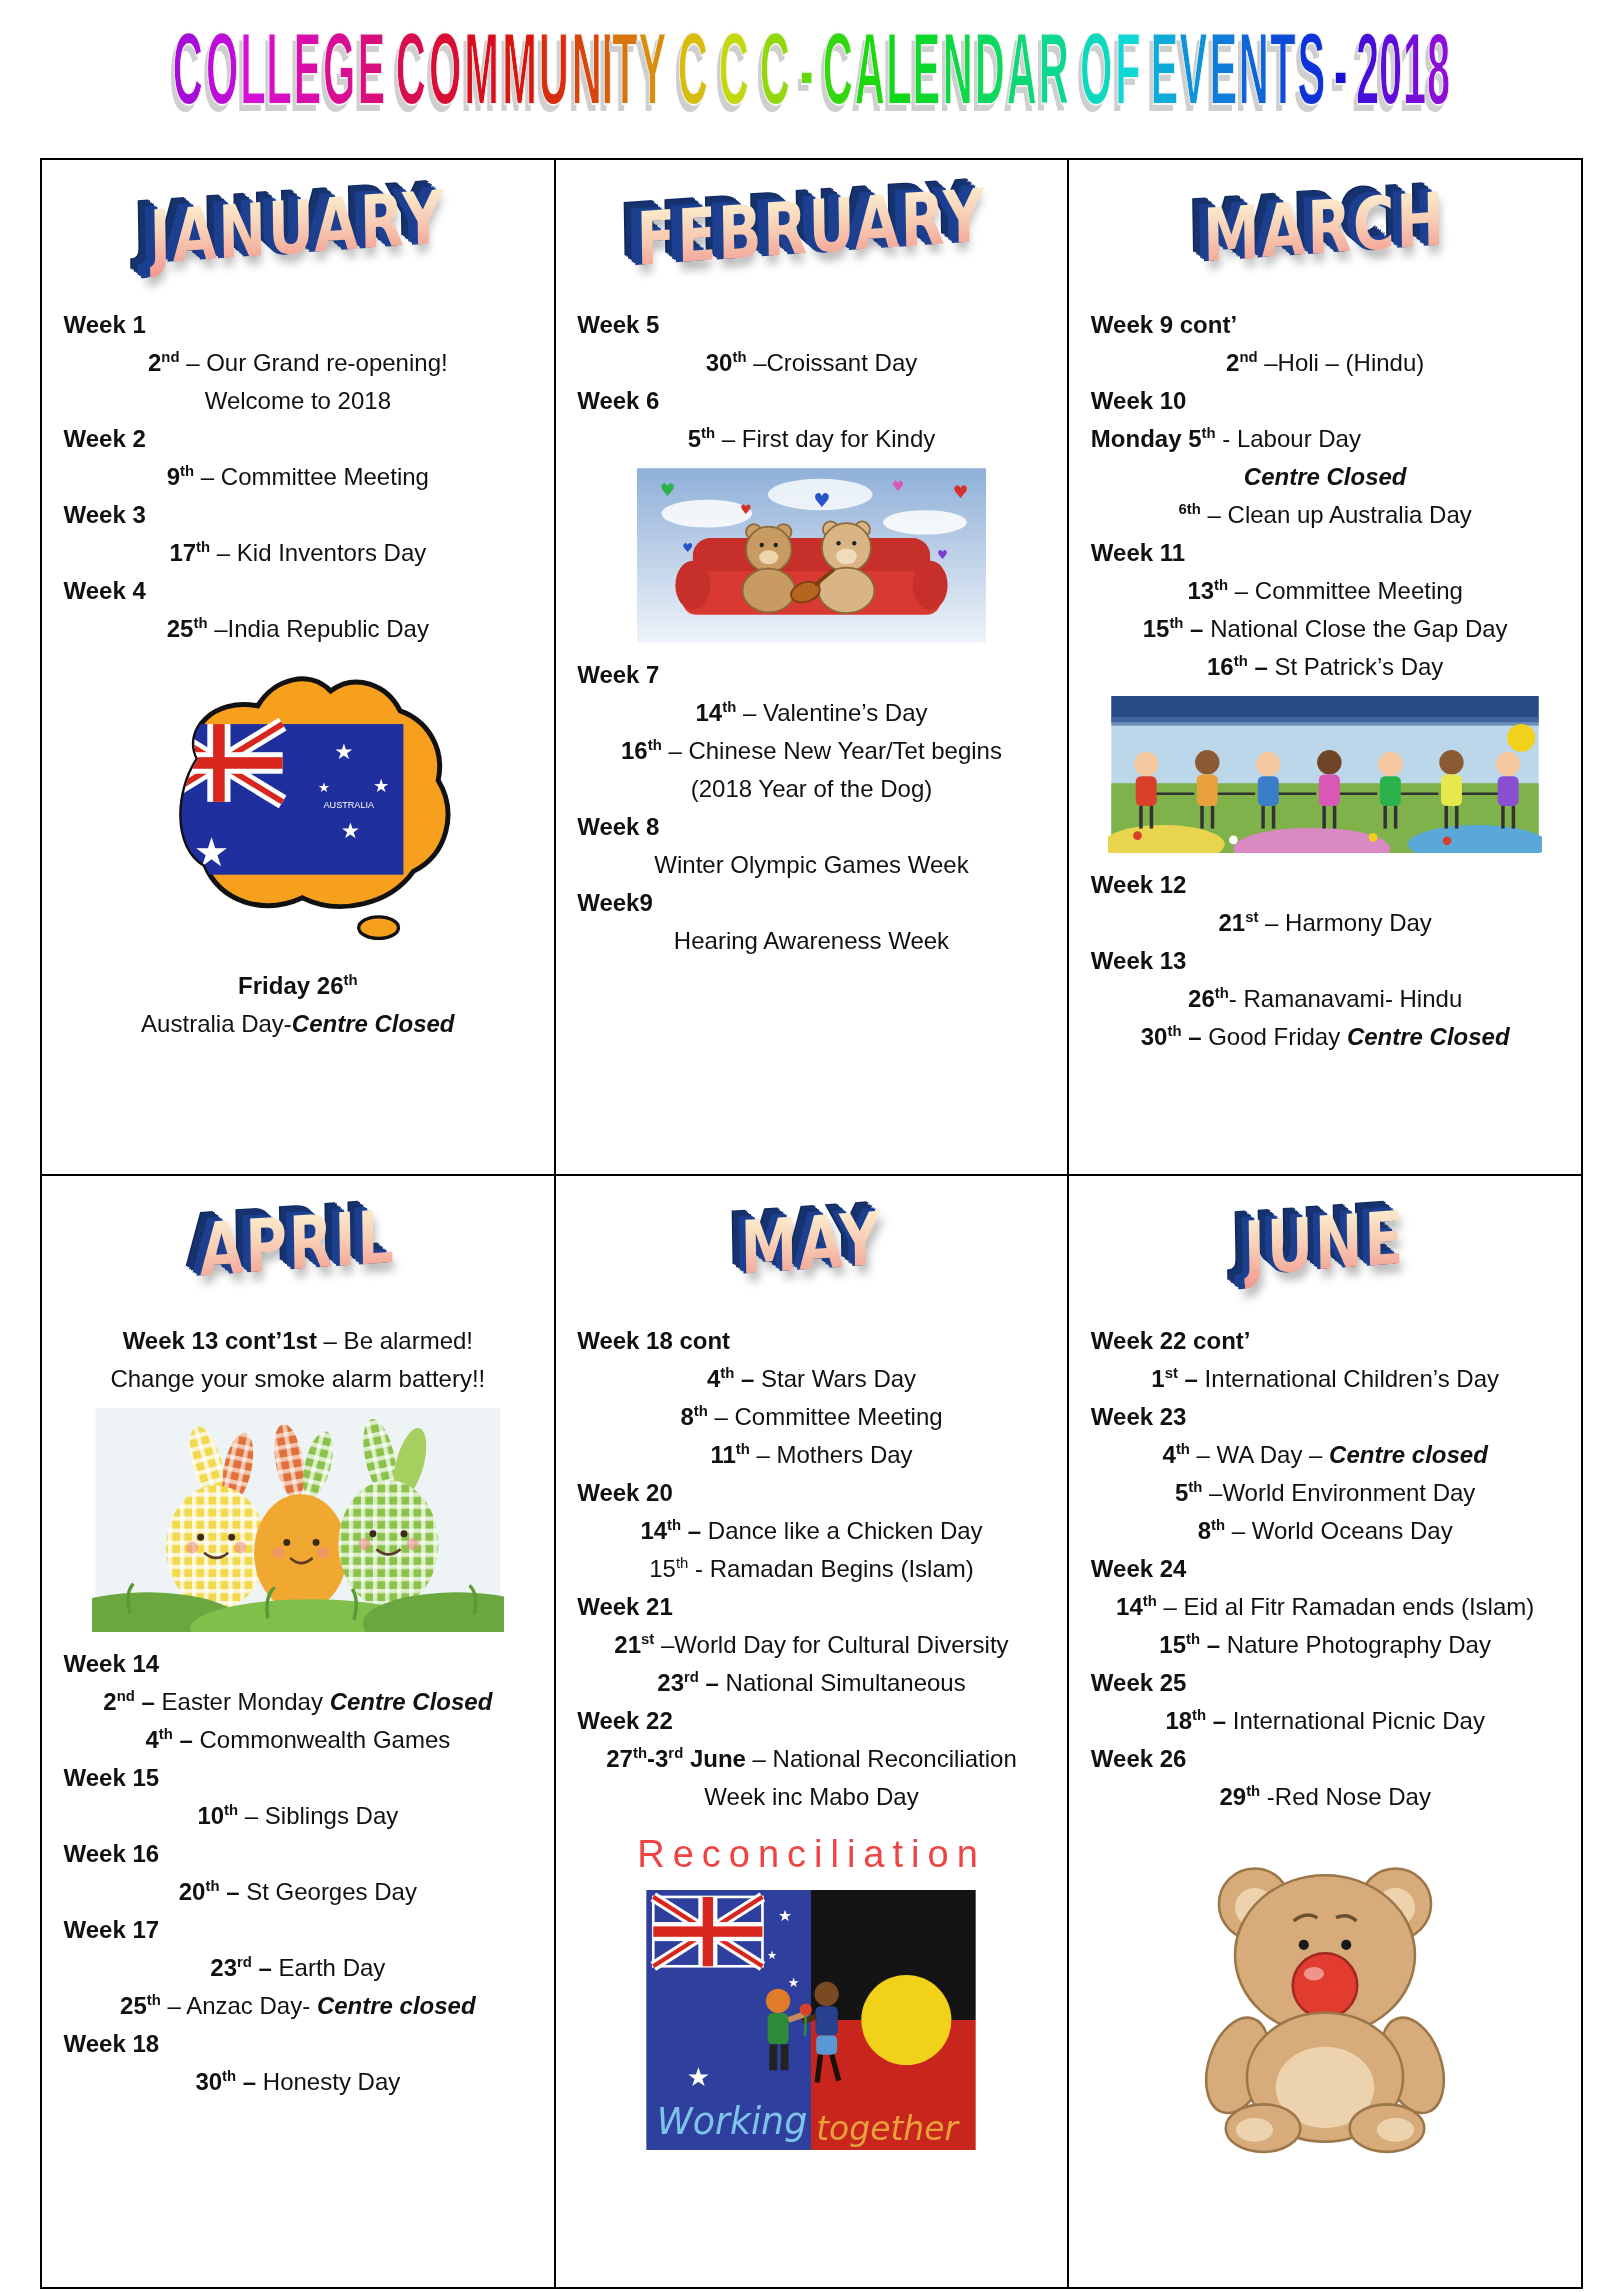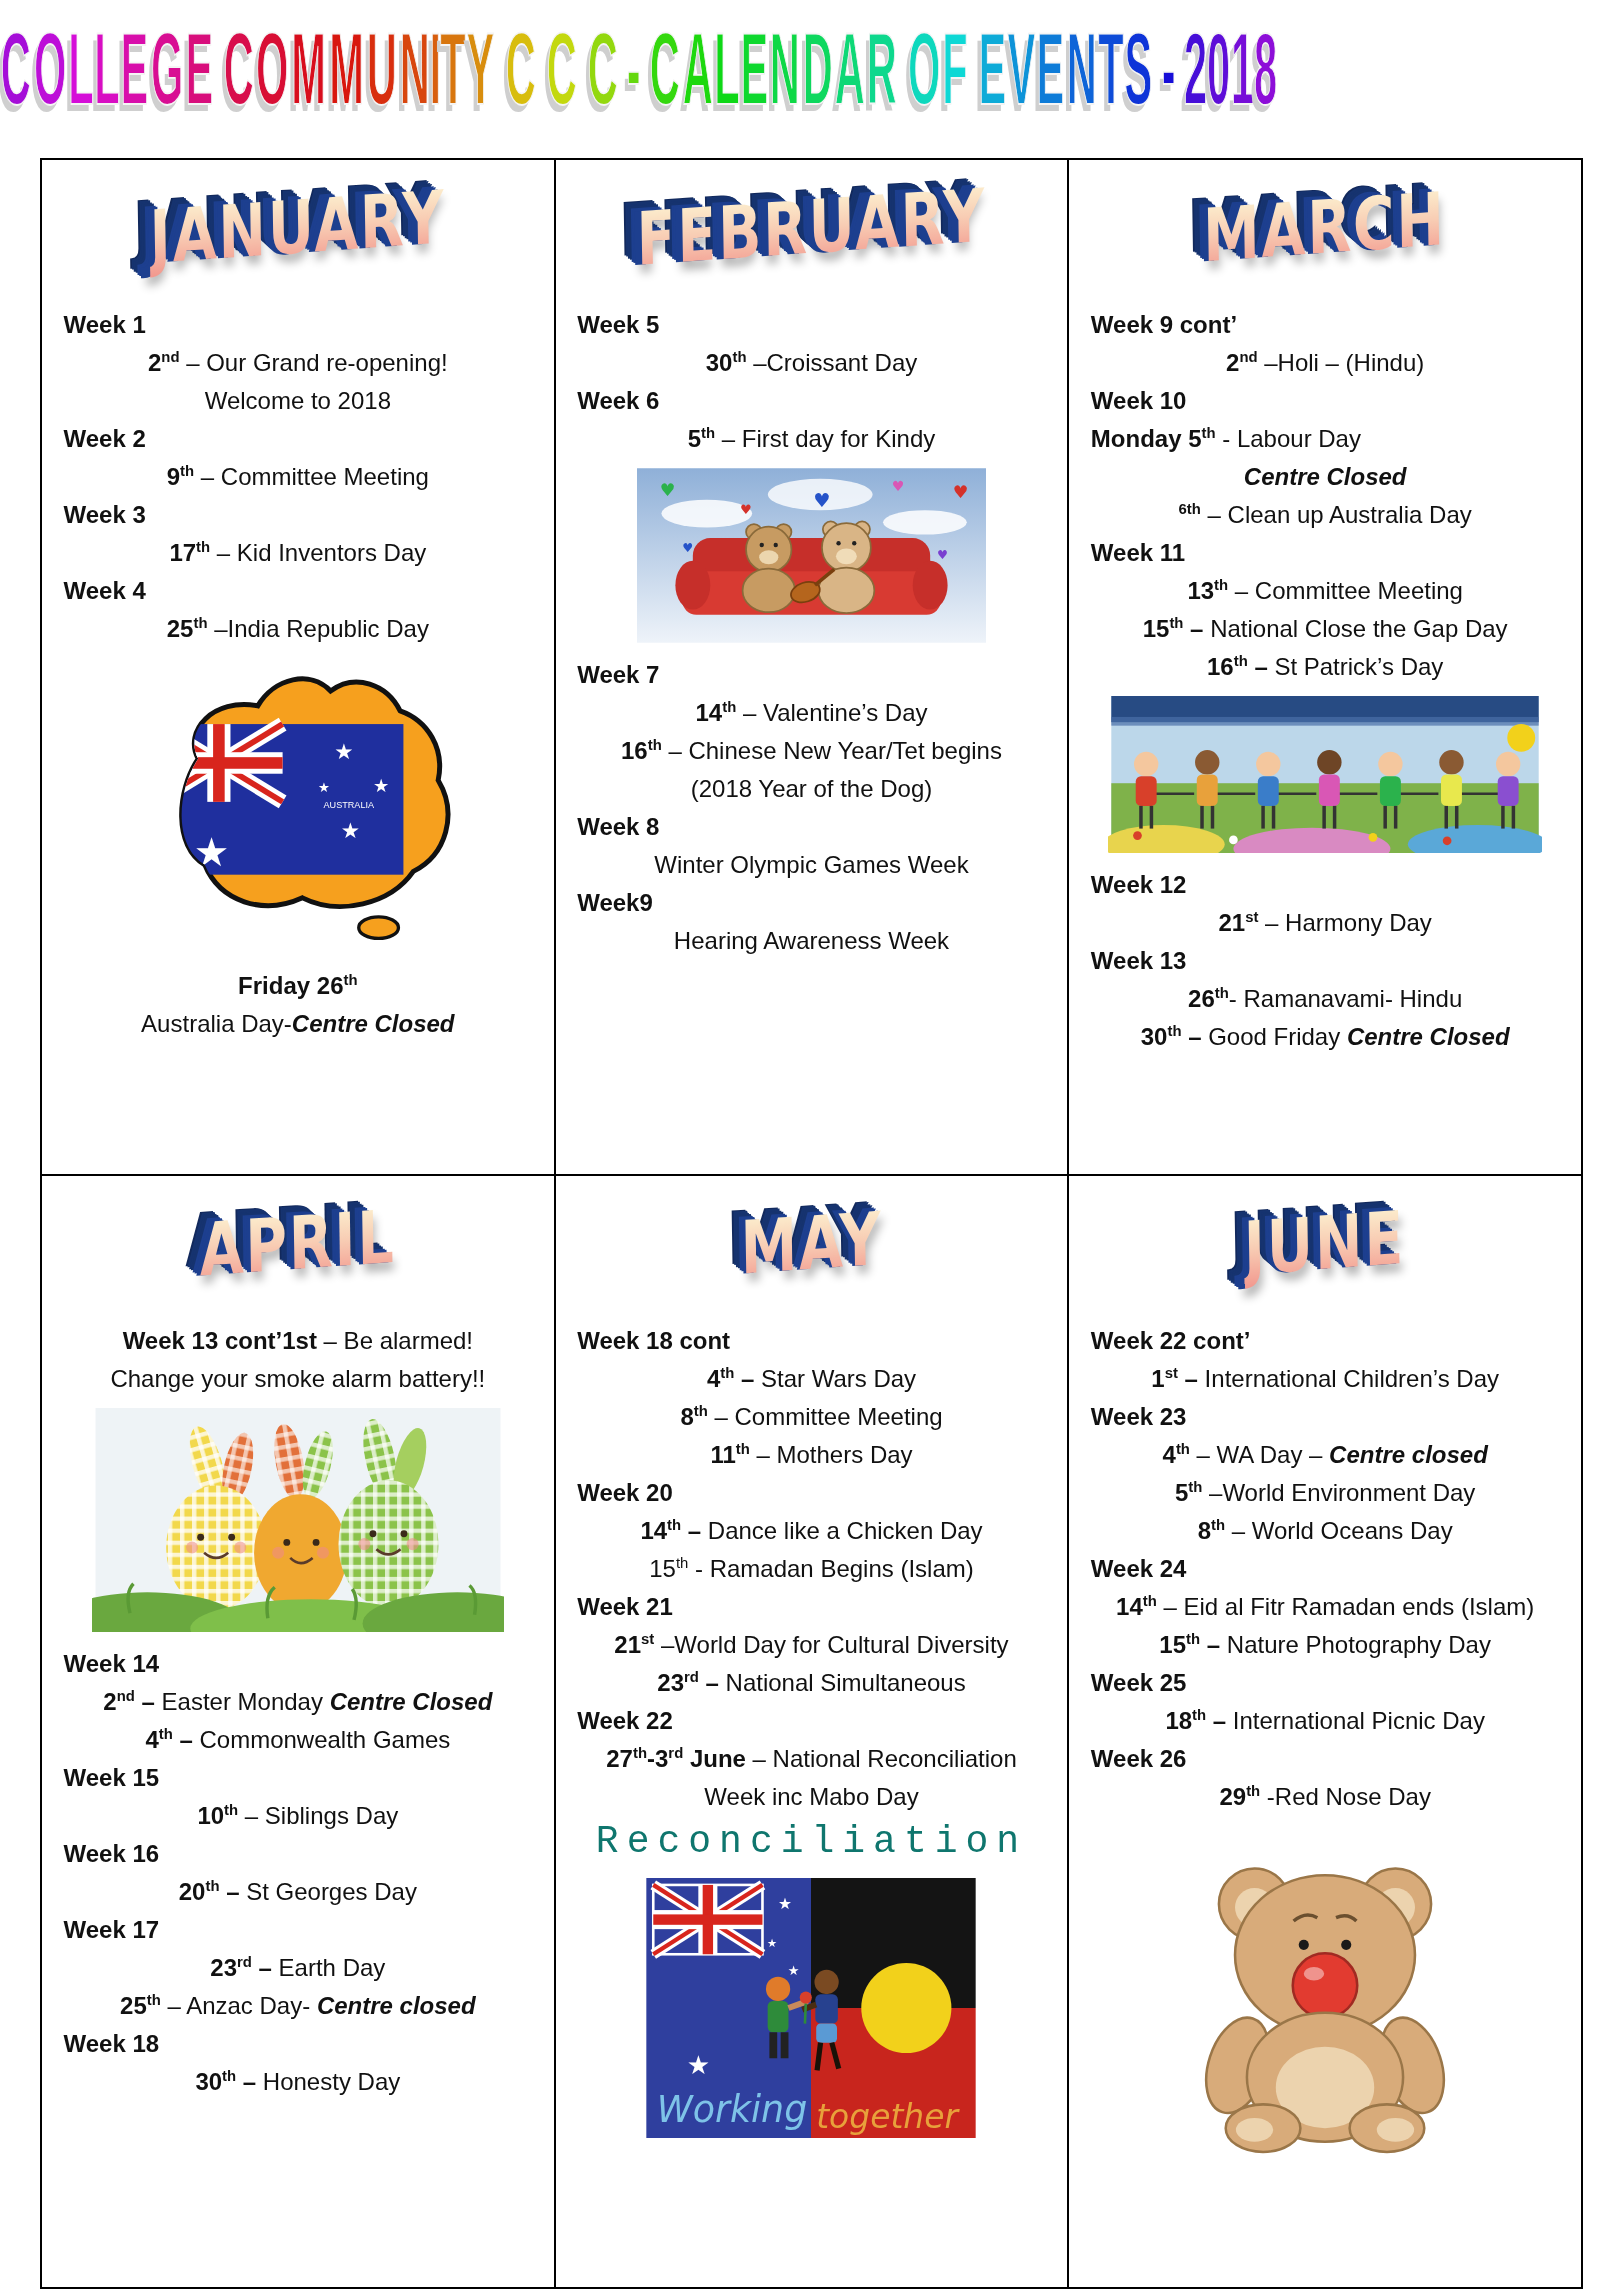--- a/index.html
+++ b/index.html
@@ -1,21 +1,21 @@
 <!DOCTYPE html>
 <html style="font-size:14.3px"><head>
 <meta charset="utf-8">
 <style>
   html,body{margin:0;padding:0;background:#fff;width:1622px;height:2293px;overflow:hidden;
     font-family:"Liberation Sans",sans-serif;}
   #page{position:relative;width:1622px;height:2293px;background:#fff;}
 
   
   #page-title{position:absolute;left:0;top:39px;width:1622px;height:107px;
-    white-space:nowrap;}
+    text-align:center;white-space:nowrap;}
   #page-title .tl{display:inline-block;white-space:pre;font-weight:700;font-size:52px;
     font-family:"Liberation Sans",sans-serif;transform:scale(.80,1.95);margin:0 -2.7px;
     -webkit-text-stroke:0.9px #f5f5f5;text-shadow:-4.5px 3.6px 0 #cfcfcf;}
 
   
   #calendar-grid{position:absolute;left:40px;top:158px;width:1541px;height:2129px;
     display:grid;grid-template-columns:repeat(3,1fr);grid-template-rows:1016px 1fr;
     border:1.8px solid #000;background:#fff;}
   .cell{border:1.8px solid #000;overflow:hidden;padding-top:3.6px;position:relative;background:#fff;}
 
@@ -30,22 +30,22 @@
     background:linear-gradient(180deg,#fdf6d4 4%,#f8cdb4 50%,#f2998f 96%);
     -webkit-background-clip:text;background-clip:text;color:transparent;}
 
   
   .line{font-size:24px;line-height:38px;color:#111;}
   .line.l{text-align:left;padding-left:21.5px;}
   .line.c{text-align:center;padding:0 3.6px;}
   .b{font-weight:700;}
   .i{font-style:italic;}
   .line sup{font-size:62%;line-height:0;margin-top:22px;}
-  .recon{font-family:Liberation Mono, monospace;font-size:38px;letter-spacing:8px;
-    line-height:52px;margin-top:0;color:#0f766e;}
+  .recon{font-family:Liberation Sans, sans-serif;font-size:38px;letter-spacing:8px;
+    line-height:52px;margin-top:12px;color:#ef4444;}
 
   .img-wrap{margin:10.7px auto 12.5px auto;display:block;}
 </style>
 </head>
 <body>
 
 <div id="page">
   <div id="page-title"><span class="tl" style="color: rgb(165, 14, 216);">C</span><span class="tl" style="color: rgb(189, 14, 216);">O</span><span class="tl" style="color: rgb(213, 14, 216);">L</span><span class="tl" style="color: rgb(216, 14, 195);">L</span><span class="tl" style="color: rgb(216, 14, 171);">E</span><span class="tl" style="color: rgb(216, 14, 147);">G</span><span class="tl" style="color: rgb(216, 14, 124);">E</span><span class="tl"> </span><span class="tl" style="color: rgb(216, 14, 76);">C</span><span class="tl" style="color: rgb(216, 14, 52);">O</span><span class="tl" style="color: rgb(216, 14, 29);">M</span><span class="tl" style="color: rgb(216, 23, 14);">M</span><span class="tl" style="color: rgb(216, 46, 14);">U</span><span class="tl" style="color: rgb(216, 70, 14);">N</span><span class="tl" style="color: rgb(216, 94, 14);">I</span><span class="tl" style="color: rgb(216, 118, 14);">T</span><span class="tl" style="color: rgb(216, 141, 14);">Y</span><span class="tl"> </span><span class="tl" style="color: rgb(216, 189, 14);">C</span><span class="tl"> </span><span class="tl" style="color: rgb(195, 216, 14);">C</span><span class="tl"> </span><span class="tl" style="color: rgb(147, 216, 14);">C</span><span class="tl"> </span><span class="tl" style="color: rgb(100, 216, 14);">-</span><span class="tl"> </span><span class="tl" style="color: rgb(52, 216, 14);">C</span><span class="tl" style="color: rgb(29, 216, 14);">A</span><span class="tl" style="color: rgb(14, 216, 23);">L</span><span class="tl" style="color: rgb(14, 216, 46);">E</span><span class="tl" style="color: rgb(14, 216, 70);">N</span><span class="tl" style="color: rgb(14, 216, 94);">D</span><span class="tl" style="color: rgb(14, 216, 118);">A</span><span class="tl" style="color: rgb(14, 216, 141);">R</span><span class="tl"> </span><span class="tl" style="color: rgb(14, 216, 189);">O</span><span class="tl" style="color: rgb(14, 216, 213);">F</span><span class="tl"> </span><span class="tl" style="color: rgb(14, 171, 216);">E</span><span class="tl" style="color: rgb(14, 147, 216);">V</span><span class="tl" style="color: rgb(14, 124, 216);">E</span><span class="tl" style="color: rgb(14, 100, 216);">N</span><span class="tl" style="color: rgb(14, 76, 216);">T</span><span class="tl" style="color: rgb(14, 52, 216);">S</span><span class="tl"> </span><span class="tl" style="color: rgb(23, 14, 216);">-</span><span class="tl"> </span><span class="tl" style="color: rgb(70, 14, 216);">2</span><span class="tl" style="color: rgb(94, 14, 216);">0</span><span class="tl" style="color: rgb(118, 14, 216);">1</span><span class="tl" style="color: rgb(141, 14, 216);">8</span></div>
   <div id="calendar-grid">
       <div class="cell">

